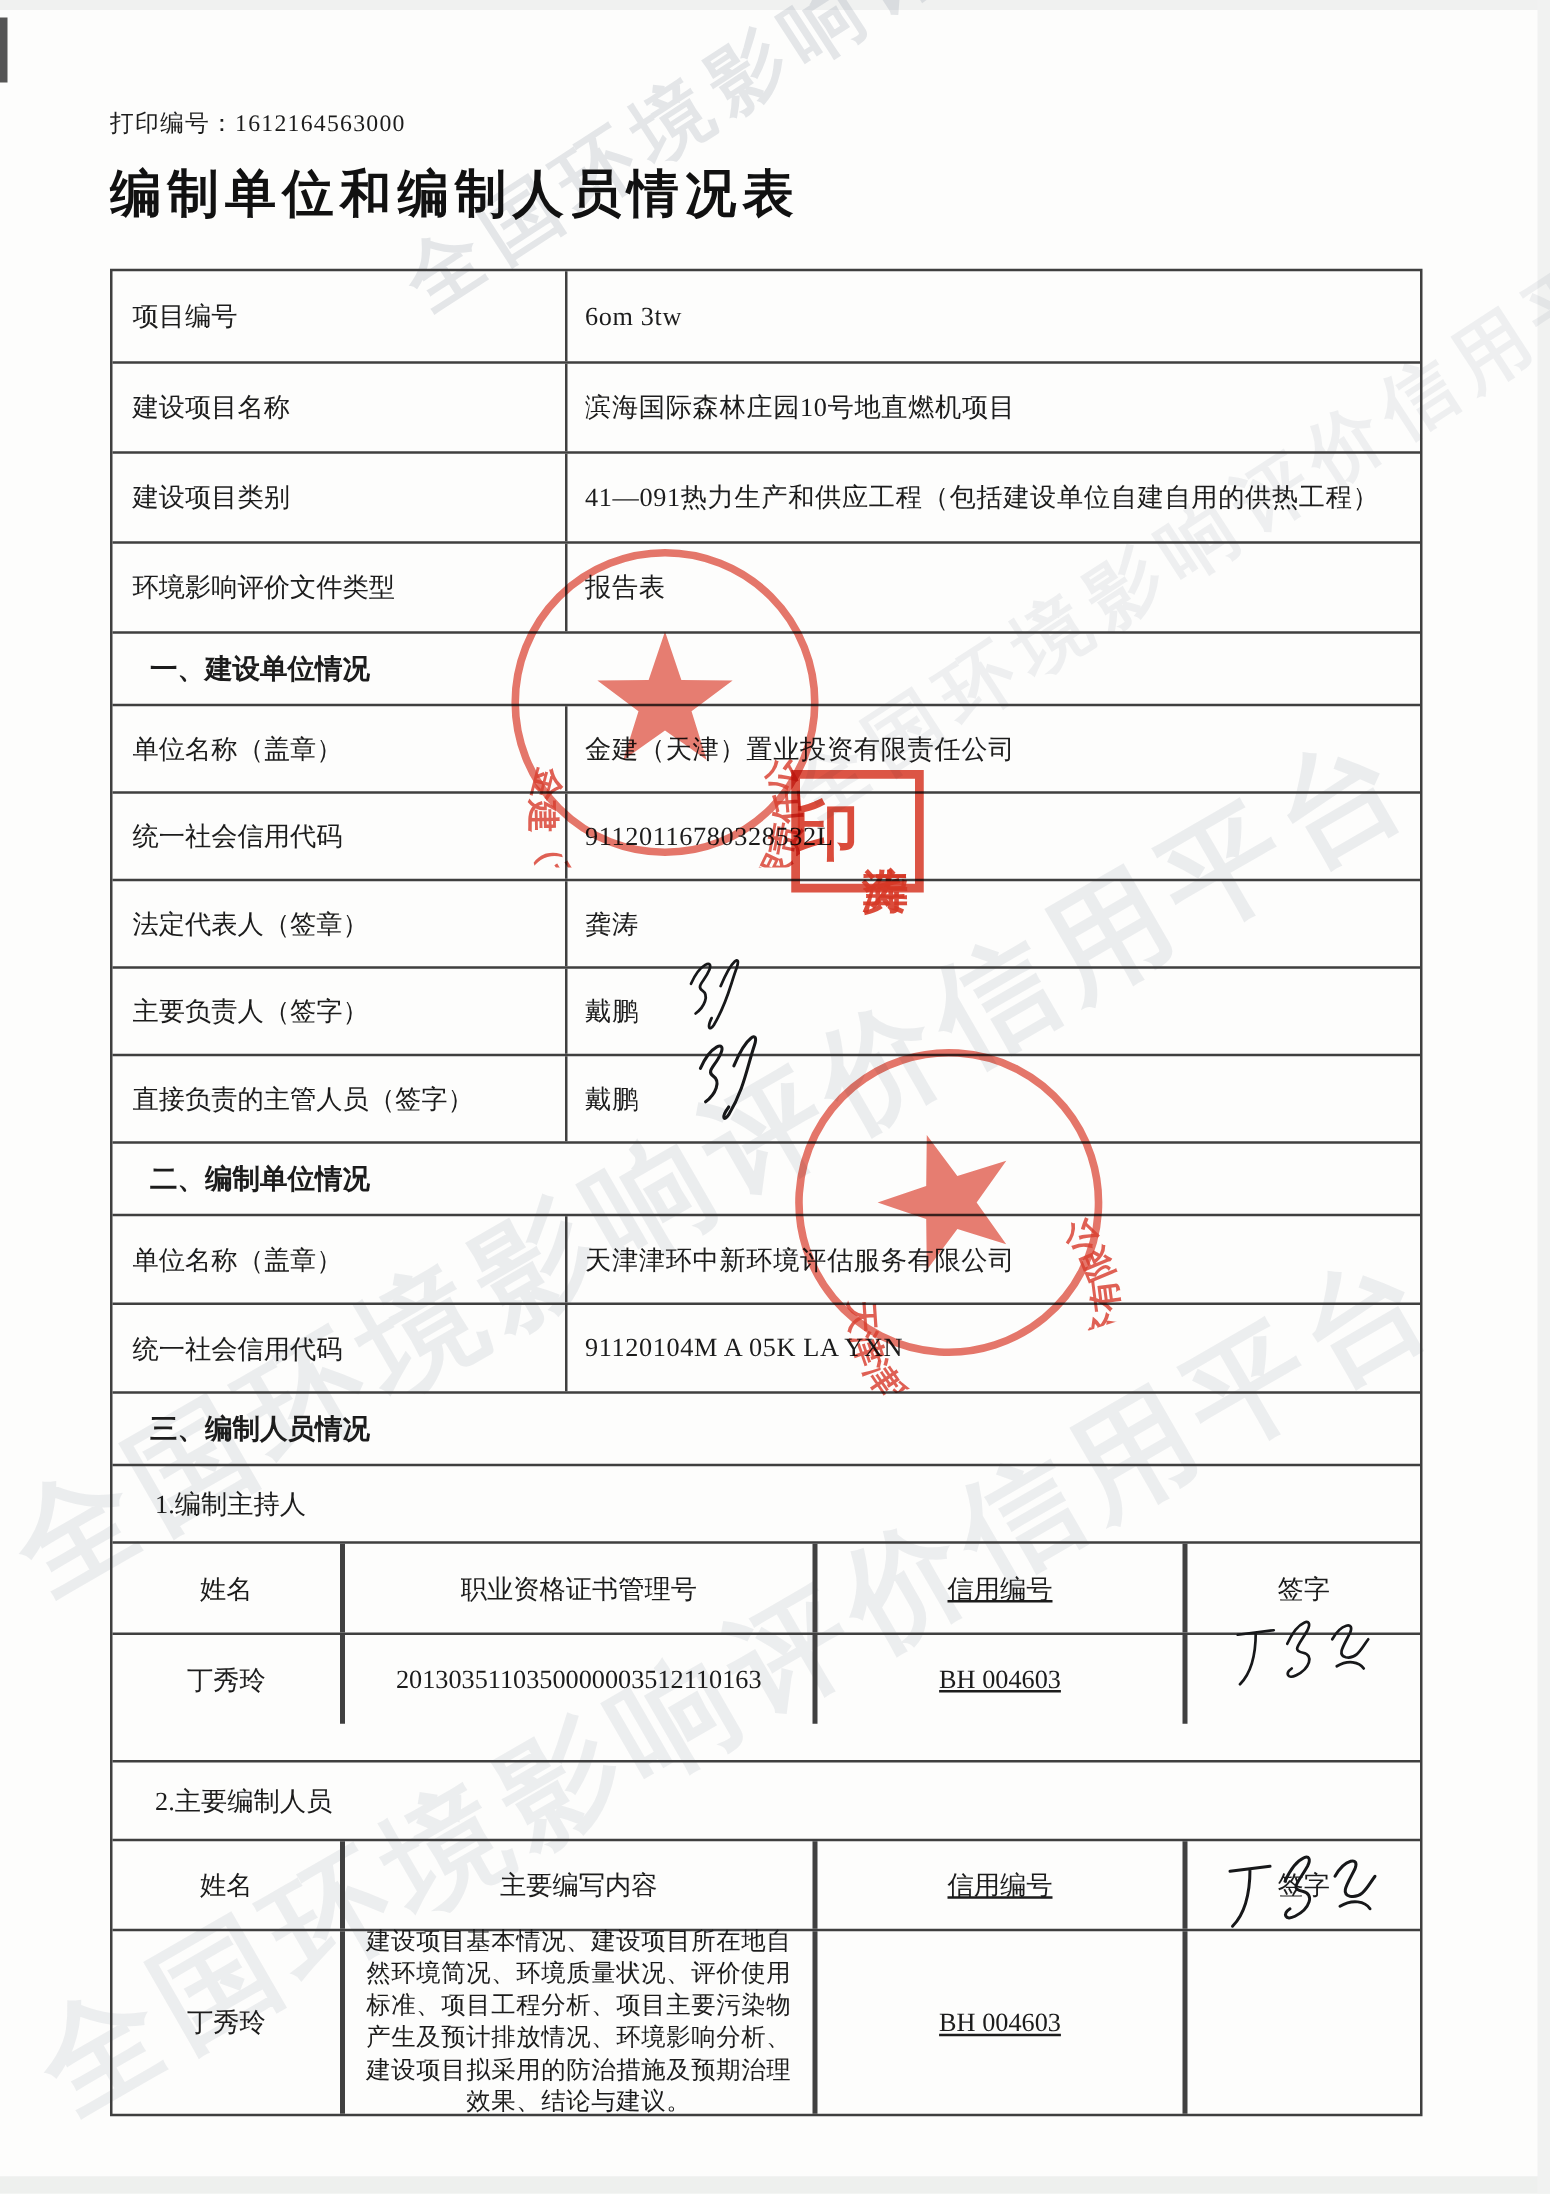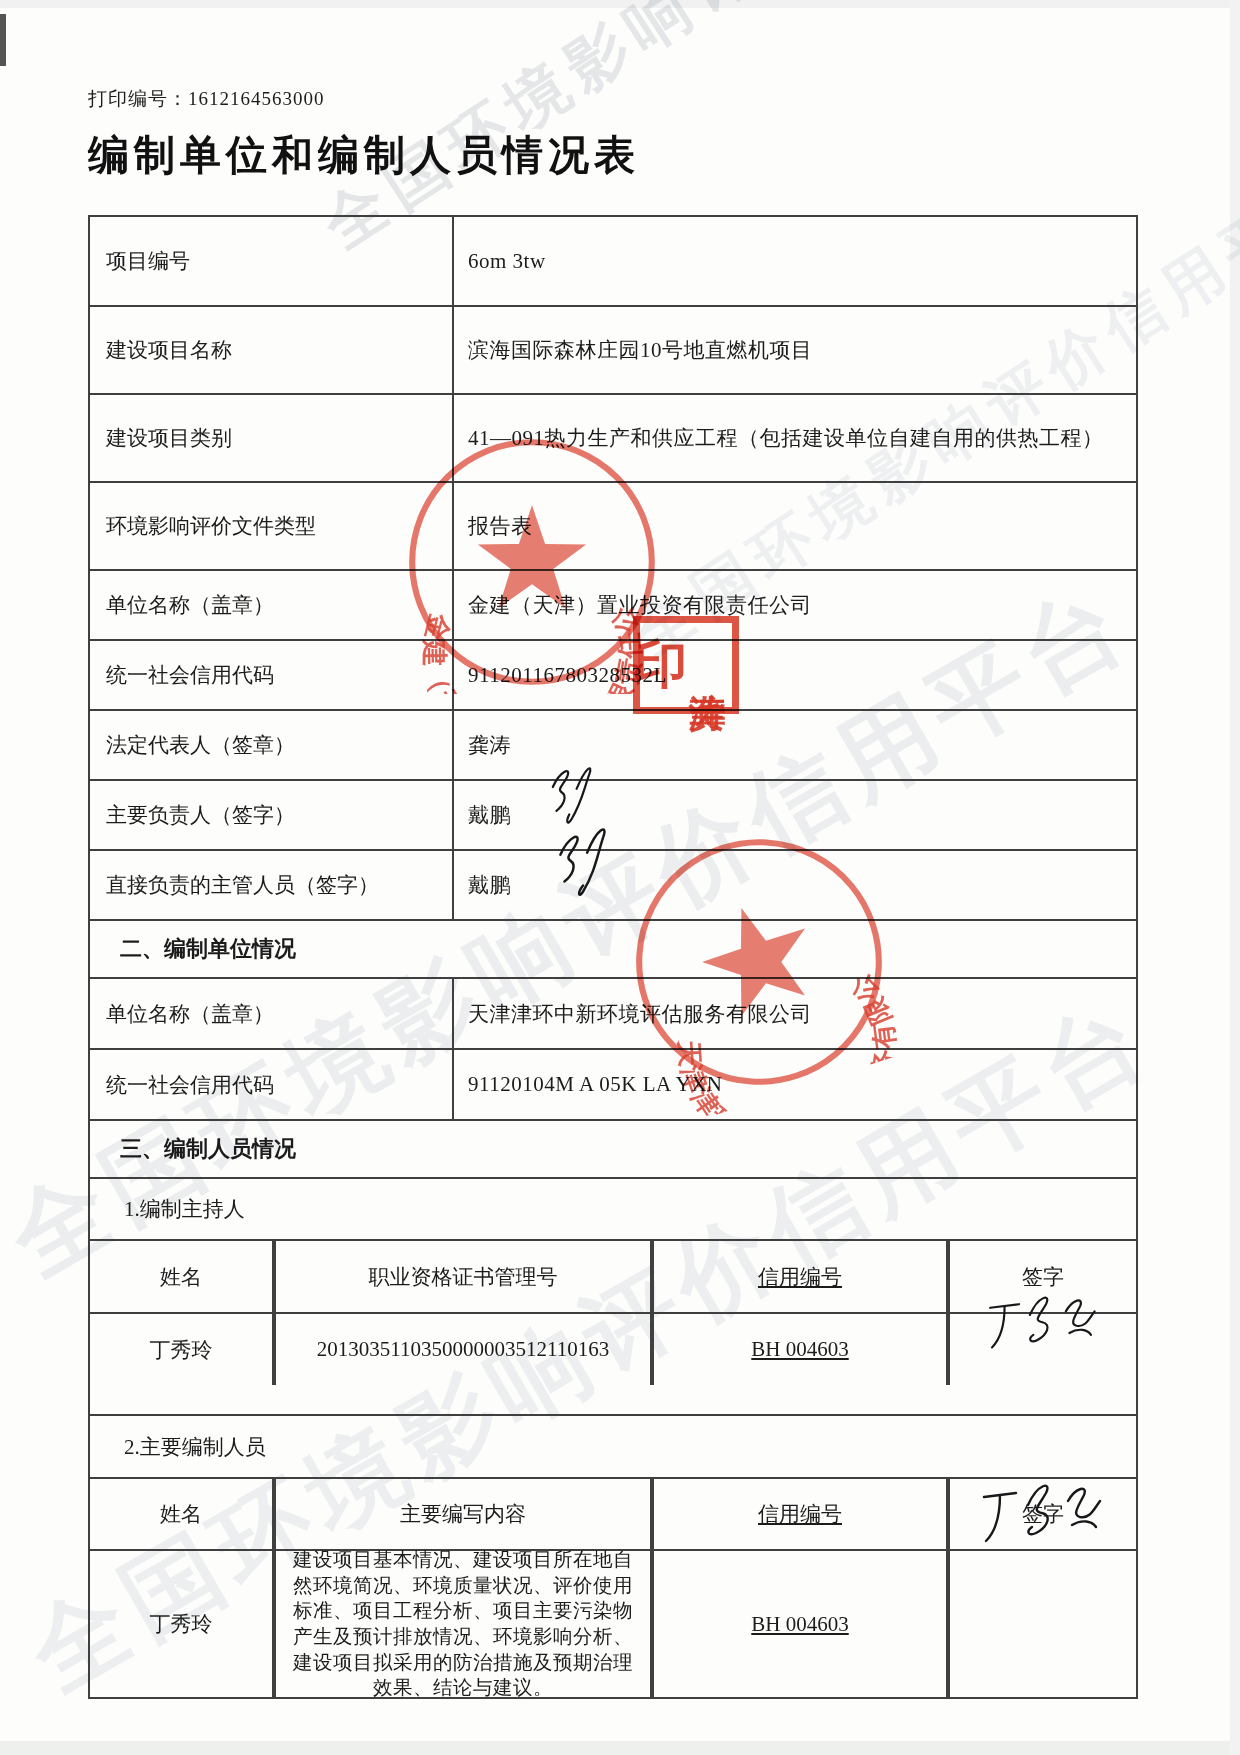--- a/index.html
+++ b/index.html
@@ -11,21 +11,21 @@
   .edge-mark{position:absolute;left:0;top:14px;width:6px;height:52px;background:#2a2a2a;opacity:.8;}
 
   .print-no{position:absolute;left:88px;top:86px;font-size:19px;letter-spacing:1px;}
   .doc-title{position:absolute;left:88px;top:128px;width:954px;text-align:left;
              font-size:41px;font-weight:bold;letter-spacing:5px;color:#111;}
 
   
   .tbl{position:absolute;left:88px;top:215px;width:1050px;border:2px solid #3f3f3f;box-sizing:border-box;background:transparent;}
   .row{display:flex;box-sizing:border-box;border-top:2px solid #3f3f3f;font-size:21px;}
   .row:first-child{border-top:none;}
-  .rA{height:88px;} .rB{height:70px;} .rC{height:71px;}
+  .rA{height:72px;} .rB{height:70px;} .rC{height:71px;}
   .rsec{height:58px;} .rsub{height:62px;} .rsub2{height:63px;margin-top:29px;}
   .rH{height:73px;} .rH2{height:72px;} .rBig{height:148px;}
   .lab{width:364px;box-sizing:border-box;border-right:2px solid #3f3f3f;display:flex;align-items:center;padding-left:16px;}
   .val{flex:1;display:flex;align-items:center;padding-left:14px;letter-spacing:.5px;text-align:right;}
   .secrow{display:flex;align-items:center;padding-left:30px;font-weight:bold;font-size:22px;}
   .subrow{display:flex;align-items:center;padding-left:34px;font-size:21px;}
   .c{box-sizing:border-box;border-right:4px solid #404040;display:flex;align-items:center;justify-content:center;text-align:center;}
   .c1{width:186px;} .c2{width:378px;} .c3{width:296px;text-decoration:underline;} .c4{flex:1;border-right:none;}
   .content-cell{padding:6px 10px;font-size:19.5px;line-height:1.32;letter-spacing:.5px;}
 
@@ -90,20 +90,23 @@
     </div>
     <div class="row rA">
       <div class="lab">建设项目类别</div>
       <div class="val">41—091热力生产和供应工程（包括建设单位自建自用的供热工程）</div>
     </div>
     <div class="row rA">
       <div class="lab">环境影响评价文件类型</div>
       <div class="val">报告表</div>
     </div>
 
+    <div class="row rsec secrow">
+      <span>一、建设单位情况</span>
+    </div>
 
     <div class="row rB">
       <div class="lab">单位名称（盖章）</div>
       <div class="val">金建（天津）置业投资有限责任公司</div>
     </div>
     <div class="row rB">
       <div class="lab">统一社会信用代码</div>
       <div class="val">91120116780328532L</div>
     </div>
     <div class="row rB">

